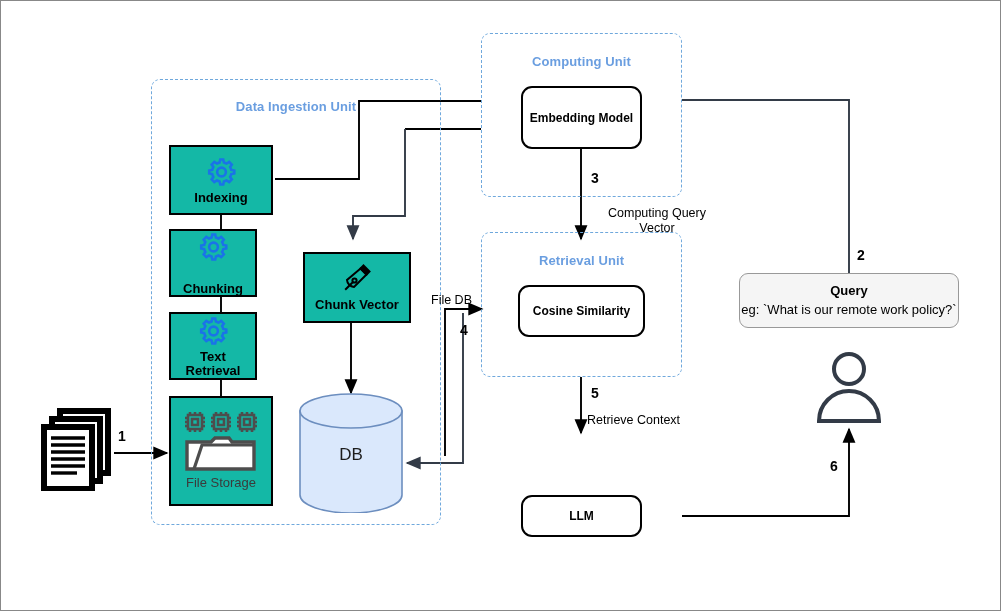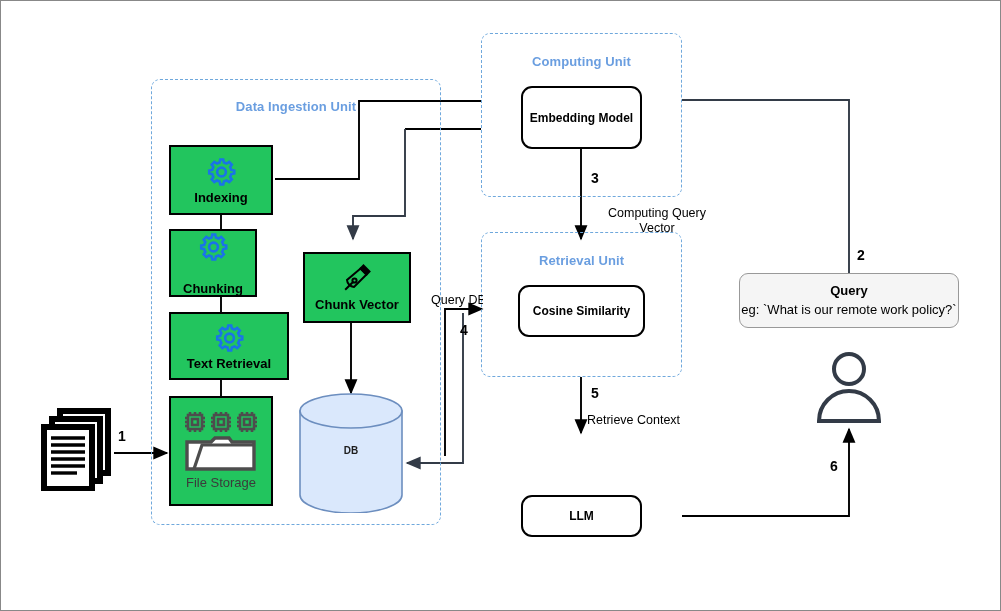--- a/index.html
+++ b/index.html
@@ -26,21 +26,21 @@
     width:100%;
     text-align:center;
     color:#6a9ee0;
     font-weight:bold;
     font-size:13px;
     letter-spacing:.1px;
   }
 
   .sqbox{
     position:absolute;
-    background:#22c55e;
+    background:#14b8a6;
     border:2px solid #000000;
     box-sizing:border-box;
     display:flex;
     flex-direction:column;
     align-items:center;
     justify-content:center;
   }
   .sqbox .lbl{
     font-size:13px;
     font-weight:bold;
@@ -87,21 +87,21 @@
     position:absolute;
     font-size:14px;
     font-weight:bold;
     color:#000;
     white-space:nowrap;
   }
   .clipbox{position:absolute;overflow:hidden;}
   .dbtext{
     position:absolute;
     width:100%;text-align:center;
-    font-size:10px;color:#1d1d1d;font-weight:bold;
+    font-size:17px;color:#1d1d1d;
   }
 </style>
 </head>
 <body>
 
 <div id="canvas">
 
   <svg id="svglayer" viewBox="0 0 1001 611">
     <defs>
       <marker id="arrBlack" markerWidth="9" markerHeight="9" refX="7.2" refY="4" orient="auto" markerUnits="strokeWidth">
@@ -186,21 +186,21 @@
   <div class="sqbox" style="left:168px;top:228px;width:88px;height:68px;gap:16px;">
     <div class="ico" style="margin-bottom:2px;">
       <svg width="34" height="34" viewBox="0 0 32 32" fill="none" stroke="#1a73e8" stroke-width="2.4">
         <path d="M16 4.2 L18.1 4.2 L18.7 7.0 A9.3 9.3 0 0 1 21.3 8.1 L23.7 6.5 L26.2 9.0 L24.6 11.4 A9.3 9.3 0 0 1 25.7 14.0 L28.5 14.6 L28.5 17.4 L25.7 18.0 A9.3 9.3 0 0 1 24.6 20.6 L26.2 23.0 L23.7 25.5 L21.3 23.9 A9.3 9.3 0 0 1 18.7 25.0 L18.1 27.8 L15.3 27.8 L14.7 25.0 A9.3 9.3 0 0 1 12.1 23.9 L9.7 25.5 L7.2 23.0 L8.8 20.6 A9.3 9.3 0 0 1 7.7 18.0 L4.9 17.4 L4.9 14.6 L7.7 14.0 A9.3 9.3 0 0 1 8.8 11.4 L7.2 9.0 L9.7 6.5 L12.1 8.1 A9.3 9.3 0 0 1 14.7 7.0 L15.3 4.2 Z"></path>
         <circle cx="16.5" cy="16" r="4.1"></circle>
       </svg>
     </div>
     <div class="lbl">Chunking</div>
   </div>
 
-  <div class="sqbox" style="left:168px;top:311px;width:120px;height:68px;">
+  <div class="sqbox" style="left:168px;top:311px;width:88px;height:68px;">
     <div class="ico" style="margin-bottom:2px;">
       <svg width="34" height="34" viewBox="0 0 32 32" fill="none" stroke="#1a73e8" stroke-width="2.4">
         <path d="M16 4.2 L18.1 4.2 L18.7 7.0 A9.3 9.3 0 0 1 21.3 8.1 L23.7 6.5 L26.2 9.0 L24.6 11.4 A9.3 9.3 0 0 1 25.7 14.0 L28.5 14.6 L28.5 17.4 L25.7 18.0 A9.3 9.3 0 0 1 24.6 20.6 L26.2 23.0 L23.7 25.5 L21.3 23.9 A9.3 9.3 0 0 1 18.7 25.0 L18.1 27.8 L15.3 27.8 L14.7 25.0 A9.3 9.3 0 0 1 12.1 23.9 L9.7 25.5 L7.2 23.0 L8.8 20.6 A9.3 9.3 0 0 1 7.7 18.0 L4.9 17.4 L4.9 14.6 L7.7 14.0 A9.3 9.3 0 0 1 8.8 11.4 L7.2 9.0 L9.7 6.5 L12.1 8.1 A9.3 9.3 0 0 1 14.7 7.0 L15.3 4.2 Z"></path>
         <circle cx="16.5" cy="16" r="4.1"></circle>
       </svg>
     </div>
     <div class="lbl">Text Retrieval</div>
   </div>
 
   <div class="sqbox" style="left:168px;top:395px;width:104px;height:110px;">
@@ -315,16 +315,16 @@
 
   <div class="edgelabel" style="left:586px;top:205px;width:140px;text-align:center;">
     <div>Computing Query</div>
     <div>Vector</div>
   </div>
 
   <div class="edgelabel" style="left:586px;top:412px;"></div>
   <div class="edgelabel" style="left:586px;top:412px;">Retrieve Context</div>
 
   <div class="clipbox" style="left:430px;top:292px;width:52px;height:18px;">
-    <div class="edgelabel" style="left:0;top:0;">Query DB</div>
+    <div class="edgelabel" style="left:0;top:0;">File DB</div>
   </div>
 
 </div>
 
 </body></html>

